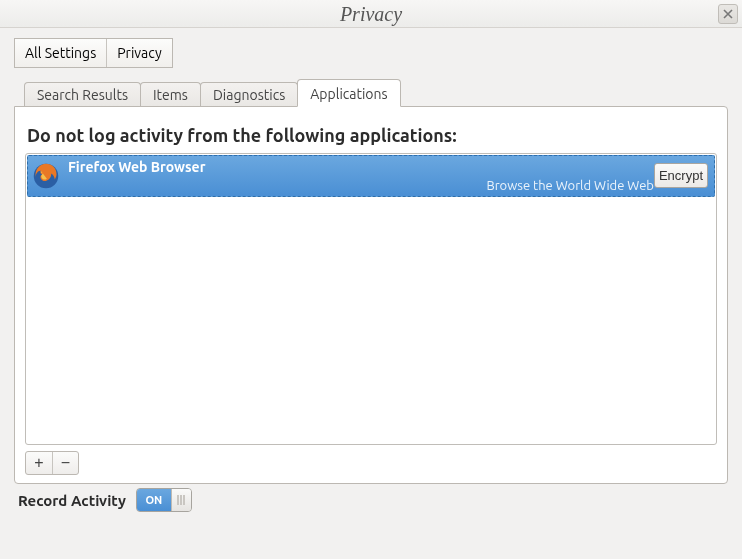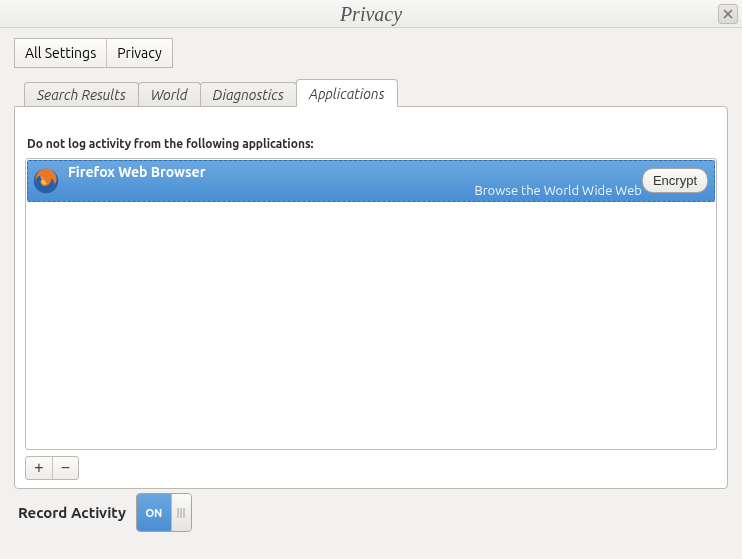--- a/index.html
+++ b/index.html
@@ -48,37 +48,36 @@
   border-bottom:none;
   background: linear-gradient(#f3f1ef,#e9e7e4);
   padding: 4px 12px;
   font-size:14px;
   border-radius: 4px 4px 0 0;
   margin-right:-1px;
   position:relative;
   color:#444;
   cursor:pointer;
   top:1px;
-  font-style:italic;
 }
 .tab.active {
   background:#fff;
   z-index:2;
   padding-top:6px;
   top:1px;
   border-bottom:1px solid #fff;
 }
 .panel {
   border:1px solid #bcb8b2;
   background:#fff;
   border-radius: 0 4px 4px 4px;
   padding: 10px 10px 8px 10px;
   position:relative;
 }
-.panel-heading { font-weight:bold; font-size:12px; margin: 20px 0 8px 2px; color:#2c2c2c;}
+.panel-heading { font-weight:bold; font-size:18px; margin: 8px 0 8px 2px; color:#2c2c2c;}
 .listbox {
   border:1px solid #c0bdb8;
   border-radius:3px;
   height: 292px;
   background:#fff;
   overflow:hidden;
 }
 .row {
   display:flex; align-items:center;
   background: linear-gradient(#6aa7df,#4a8fd4);
@@ -92,22 +91,22 @@
   width:28px; height:28px; border-radius:50%;
   margin-right:8px; flex-shrink:0;
   display:flex;align-items:center;justify-content:center;
 }
 .app-text { flex:1; line-height:1.25;}
 .app-name { font-weight:bold; font-size:14px; }
 .app-desc { font-size:13px; color:#eaf3fb;text-align:right;}
 .encrypt-btn {
   background:linear-gradient(#fafaf9,#eceae7);
   border:1px solid #a9a6a0;
-  border-radius:11px;
-  padding: 4px 10px;
+  border-radius:3px;
+  padding: 4px 4px;
   font-size:13px;
   color:#333;
   cursor:pointer;
 }
 .addremove {
   margin-top:6px;
   display:inline-flex;
   border:1px solid #bcb8b2;
   border-radius:3px;
   overflow:hidden;
@@ -120,21 +119,21 @@
   cursor:pointer; color:#444;
 }
 .addremove button + button { border-left:1px solid #c7c4bf; }
 .footer {
   display:flex; align-items:center;
   padding: 4px 18px;
   font-size:15px; font-weight:bold; color:#2c2c2c;
 }
 .toggle {
   margin-left:10px;
-  width:56px; height:39px;
+  width:56px; height:24px;
   border:1px solid #a7a49e;
   border-radius:4px;
   display:flex;
   overflow:hidden;
   cursor:pointer;
   background:#eceae7;
 }
 .toggle .on {
   flex:1; background:linear-gradient(#6aa7df,#4a8fd4);
   color:#fff; font-size:11px; font-weight:bold;
@@ -160,21 +159,21 @@
 </div>
 
 <div class="content">
   <div class="breadcrumb">
     <button>All Settings</button>
     <button>Privacy</button>
   </div>
 
   <div class="tabs">
     <div class="tab">Search Results</div>
-    <div class="tab">World</div>
+    <div class="tab">Items</div>
     <div class="tab">Diagnostics</div>
     <div class="tab active">Applications</div>
   </div>
 
   <div class="panel">
     <div class="panel-heading">Do not log activity from the following applications:</div>
     <div class="listbox">
       <div class="row">
         <div class="app-icon">
           <svg viewBox="0 0 32 32" width="28" height="28">

